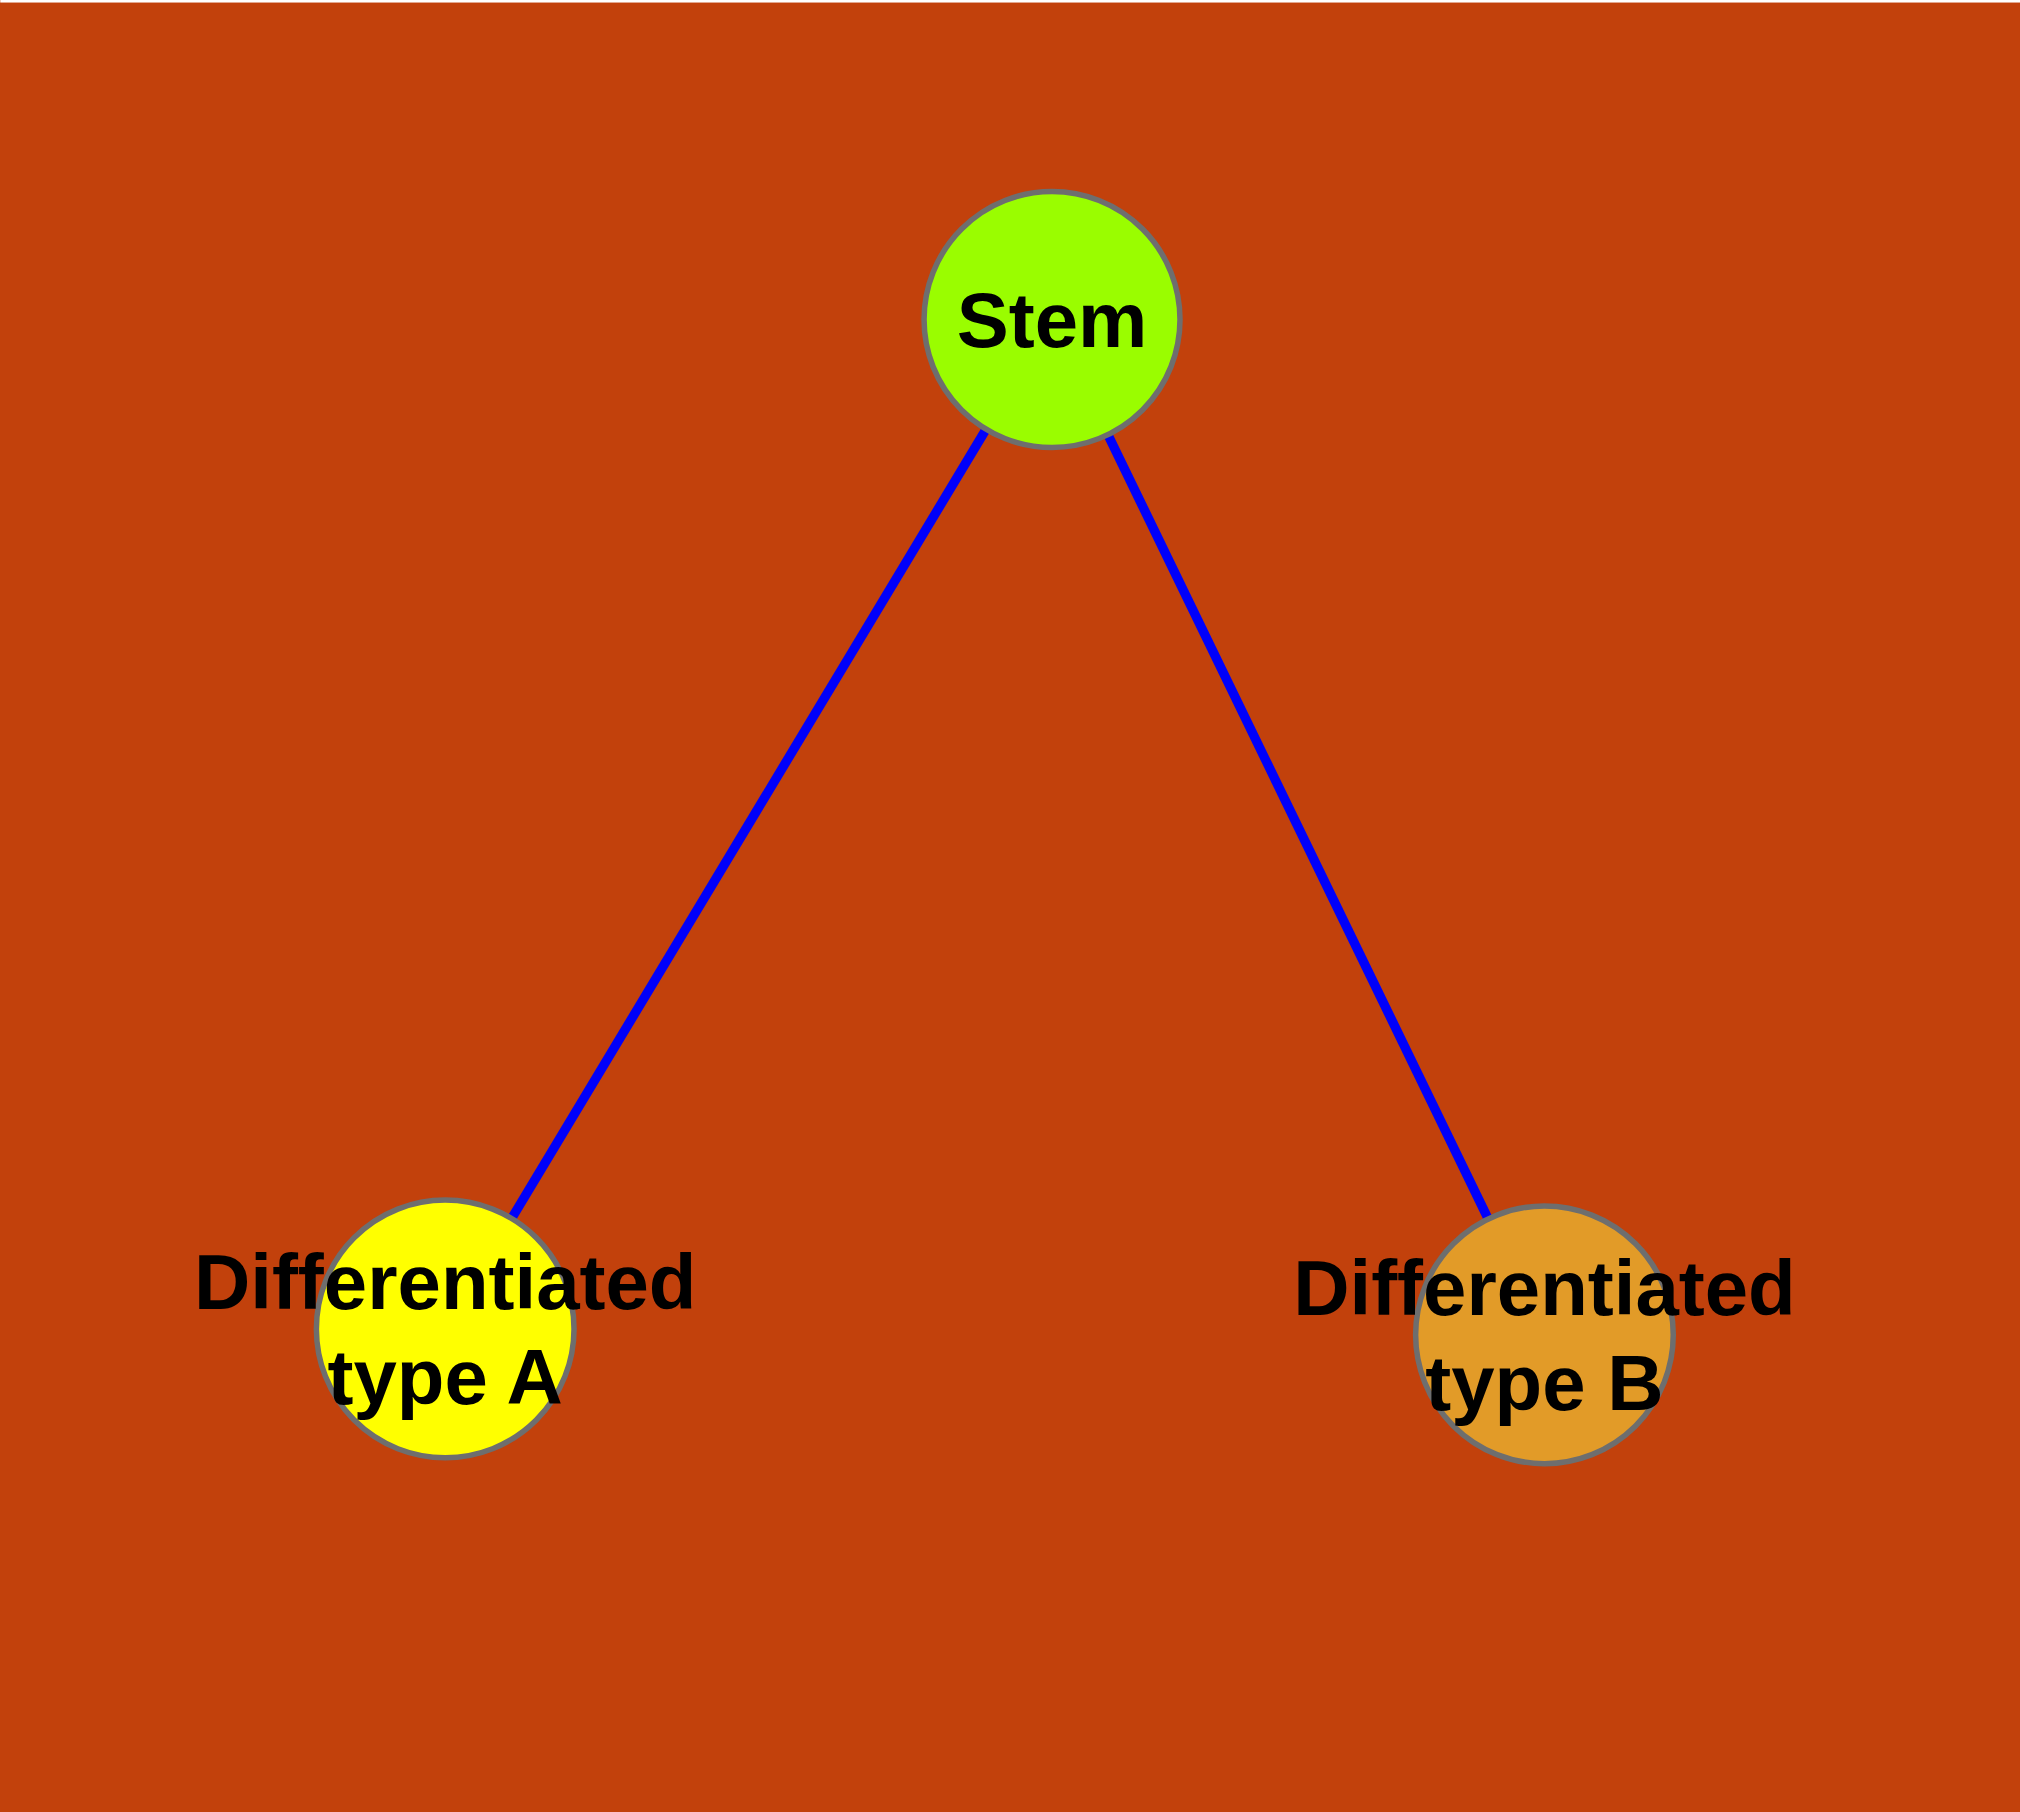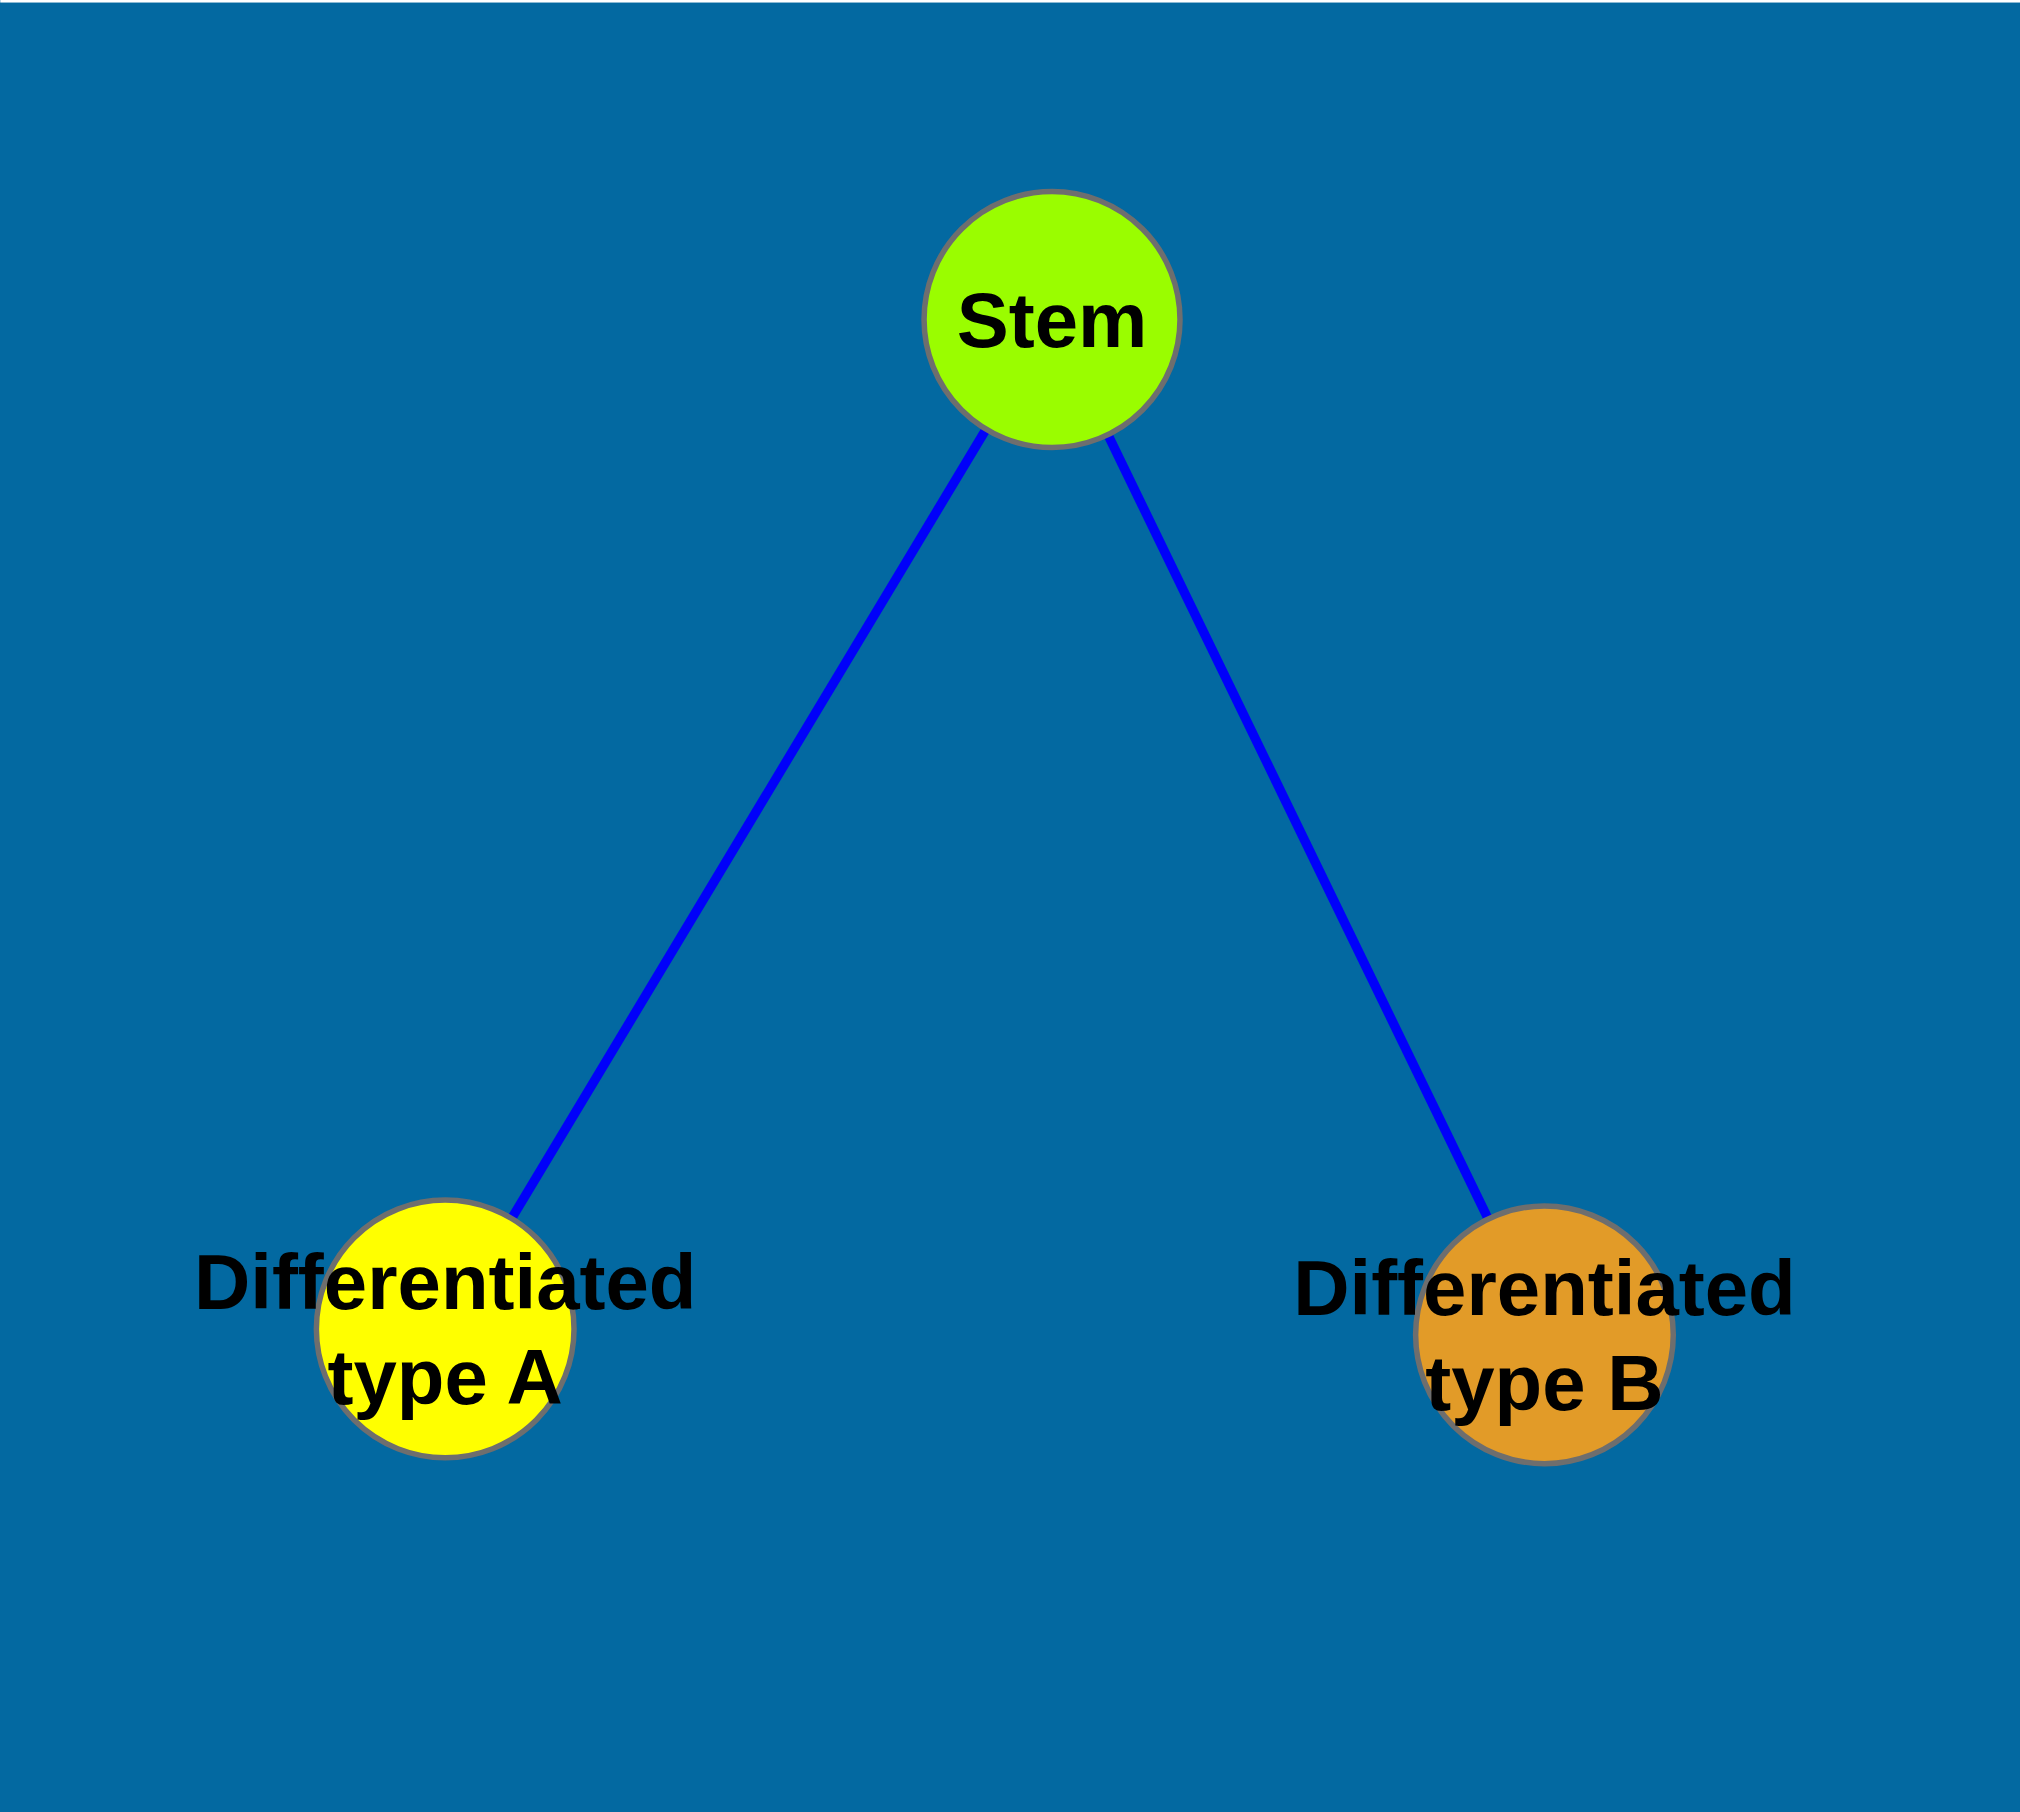--- a/index.html
+++ b/index.html
@@ -19,21 +19,21 @@
     height: 100%;
   }
   svg.graph text {
     font-family: "Liberation Sans", "DejaVu Sans", sans-serif;
     font-weight: bold;
   }
 </style>
 </head>
 <body>
 
-<div class="stage" style="background: #0369a1;">
+<div class="stage" style="background: #c2410c;">
   <svg class="graph" xmlns="http://www.w3.org/2000/svg" viewBox="0 0 2384 2138">
     <g>
         <rect x="0" y="0" width="2384" height="3" fill="#FFFFFF"></rect>
         <line x1="1241" y1="377" x2="525" y2="1568" stroke="#0000FA" stroke-width="11"></line>
         <line x1="1241" y1="377" x2="1822" y2="1575" stroke="#0000FA" stroke-width="11"></line>
       </g>
     <g>
         <circle cx="1241" cy="377" r="151" fill="#9AFD00" stroke="#6E6E6E" stroke-width="6.5"></circle>
         <circle cx="525" cy="1568" r="152" fill="#FFFF00" stroke="#6E6E6E" stroke-width="6.5"></circle>
         <circle cx="1822" cy="1575" r="152" fill="#E29B28" stroke="#6E6E6E" stroke-width="6.5"></circle>

